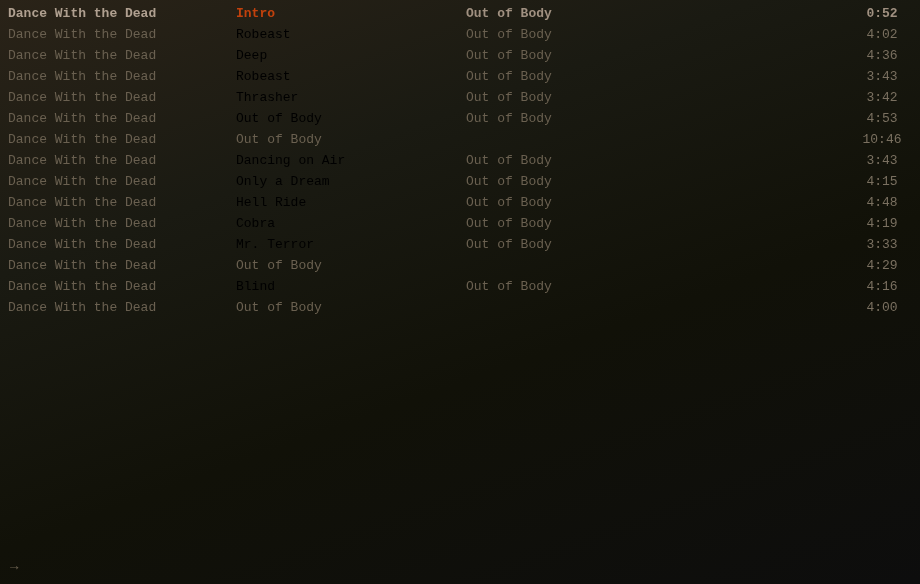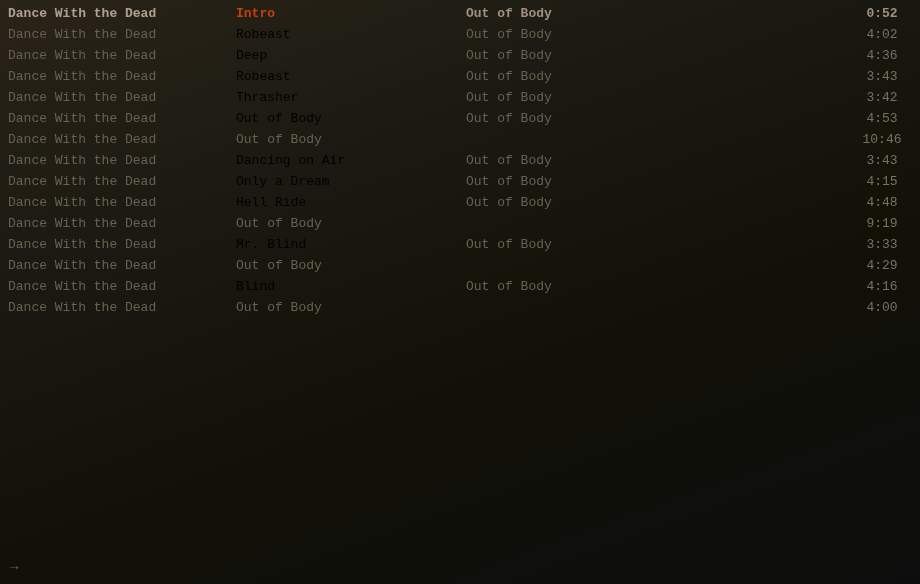--- a/index.html
+++ b/index.html
@@ -148,26 +148,27 @@
       <div class="col-duration">4:15</div>
     </div>
     <div class="track-row">
       <div class="col-artist">Dance With the Dead</div>
       <div class="col-title">Hell Ride</div>
       <div class="col-album">Out of Body</div>
       <div class="col-duration">4:48</div>
     </div>
     <div class="track-row">
       <div class="col-artist">Dance With the Dead</div>
+      <div class="col-title">Cobra</div>
       <div class="col-album">Out of Body</div>
-      <div class="col-duration">9:19</div>
+      <div class="col-duration">4:19</div>
     </div>
     <div class="track-row">
       <div class="col-artist">Dance With the Dead</div>
-      <div class="col-title">Mr. Blind</div>
+      <div class="col-title">Mr. Terror</div>
       <div class="col-album">Out of Body</div>
       <div class="col-duration">3:33</div>
     </div>
     <div class="track-row">
       <div class="col-artist">Dance With the Dead</div>
       <div class="col-album">Out of Body</div>
       <div class="col-duration">4:29</div>
     </div>
     <div class="track-row">
       <div class="col-artist">Dance With the Dead</div>

